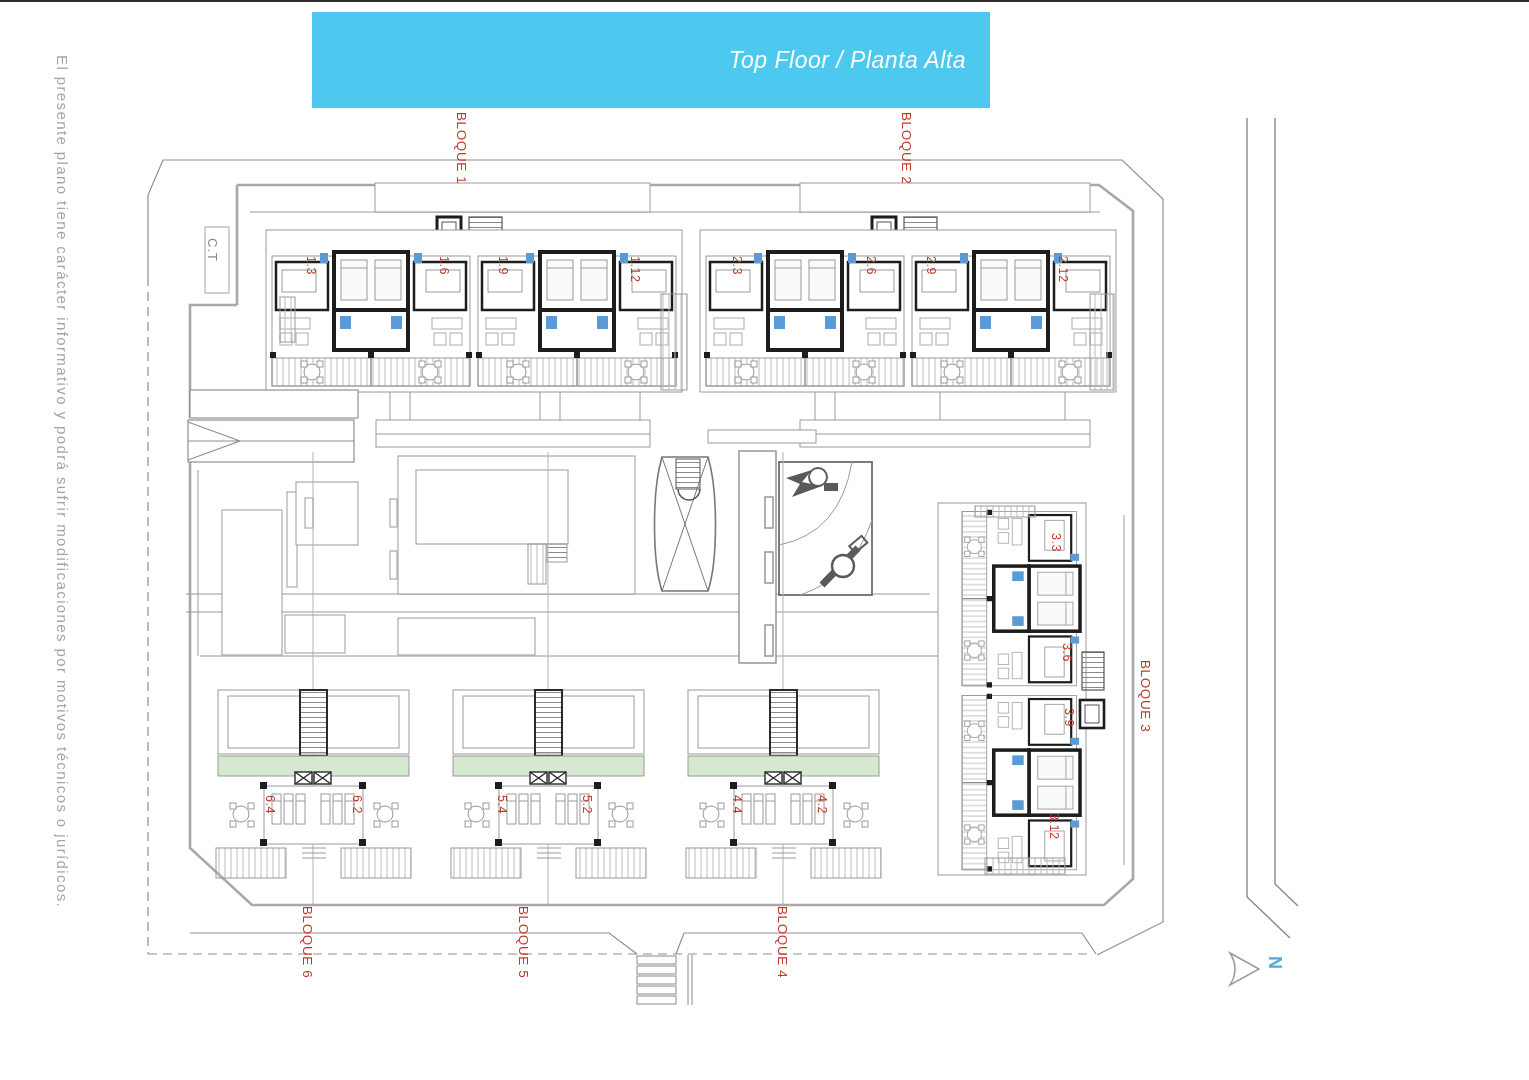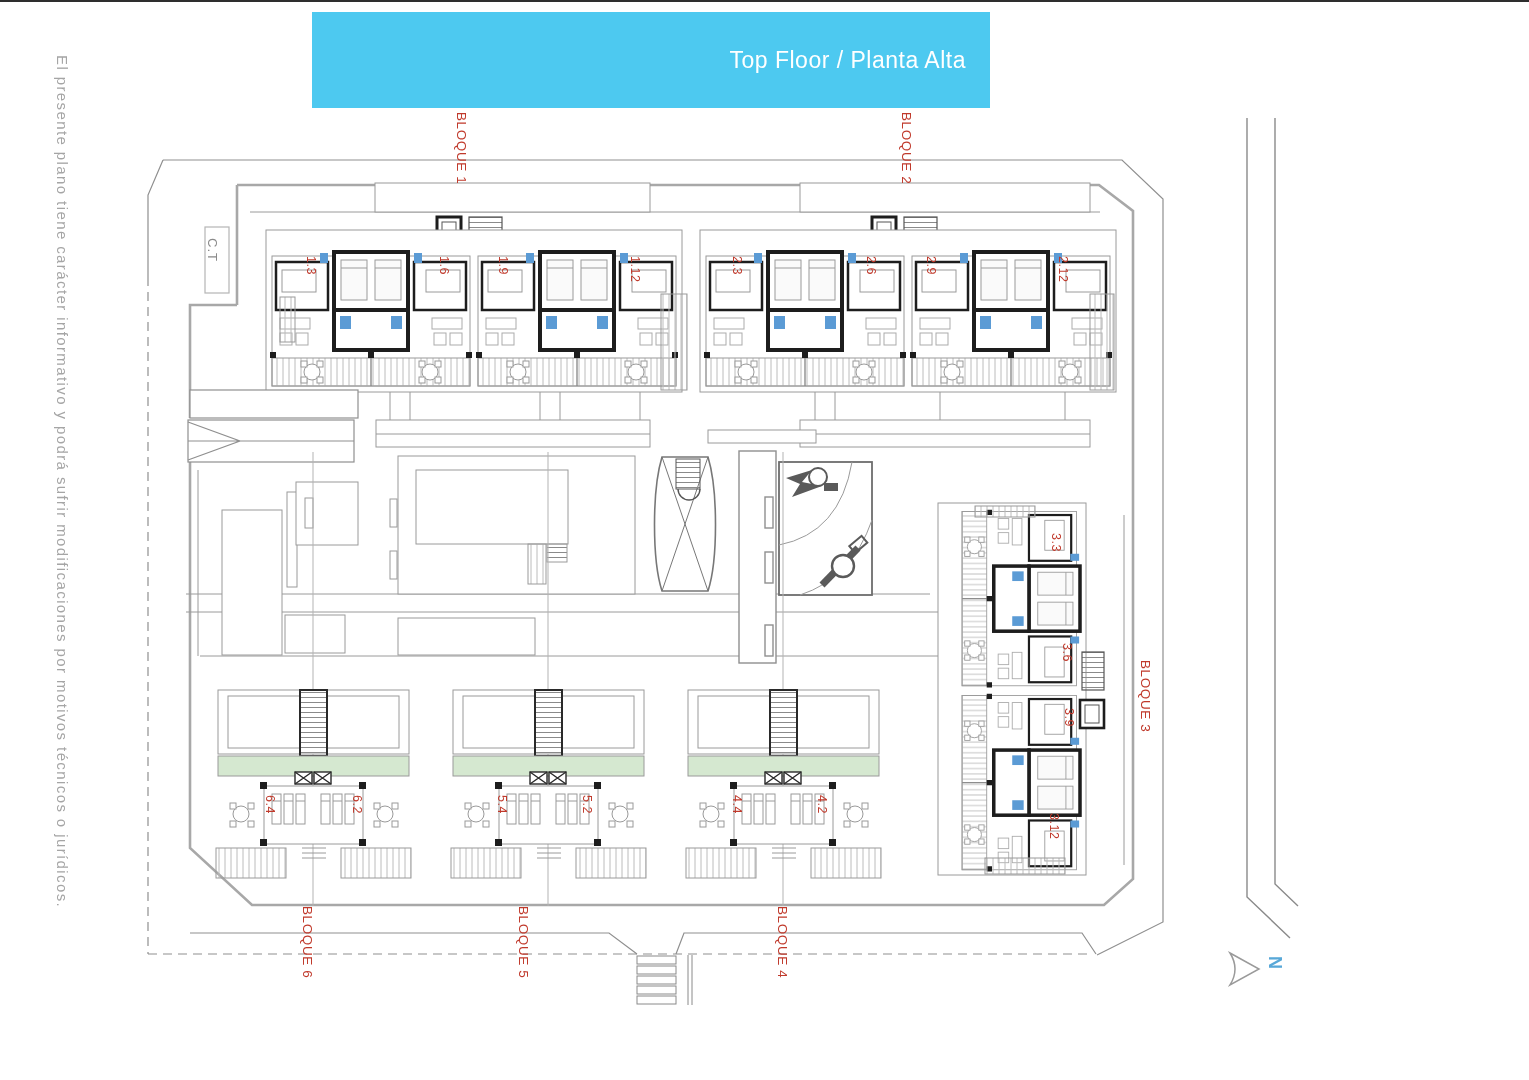--- a/index.html
+++ b/index.html
@@ -1,20 +1,20 @@
 <!DOCTYPE html>
 <html><head>
 <meta charset="utf-8">
 <style>
   html,body{margin:0;padding:0;background:#fff;}
   body{width:1529px;height:1080px;position:relative;overflow:hidden;
        font-family:"Liberation Sans", sans-serif;}
   .topline{position:absolute;left:0;top:0;width:1529px;height:2px;background:#2e2e2e;}
   .banner{position:absolute;left:312px;top:12px;width:678px;height:96px;background:#4dc9f0;
-          display:flex;align-items:center;justify-content:flex-end;box-sizing:border-box;padding-right:24px;}
+          display:flex;align-items:center;justify-content:flex-end;box-sizing:border-box;padding-right:24px;font-style:italic;}
   .banner-title{color:#ffffff;font-size:23px;letter-spacing:.5px;}
   .disclaimer{position:absolute;left:54px;top:55px;height:840px;writing-mode:vertical-rl;
               color:#a5a5a5;font-size:15px;letter-spacing:1.4px;white-space:nowrap;}
   .plan-svg{position:absolute;left:0;top:0;}
   .vlabel{position:absolute;writing-mode:vertical-rl;white-space:nowrap;line-height:1;}
   .red{color:#c0392b;}
   .unit{font-size:12.5px;letter-spacing:.5px;}
   .bloque{font-size:13.5px;letter-spacing:.6px;}
   .ct{color:#8a8a8a;font-size:13px;letter-spacing:1px;}
   .nlabel{color:#58a8d8;font-size:18px;font-weight:bold;}

